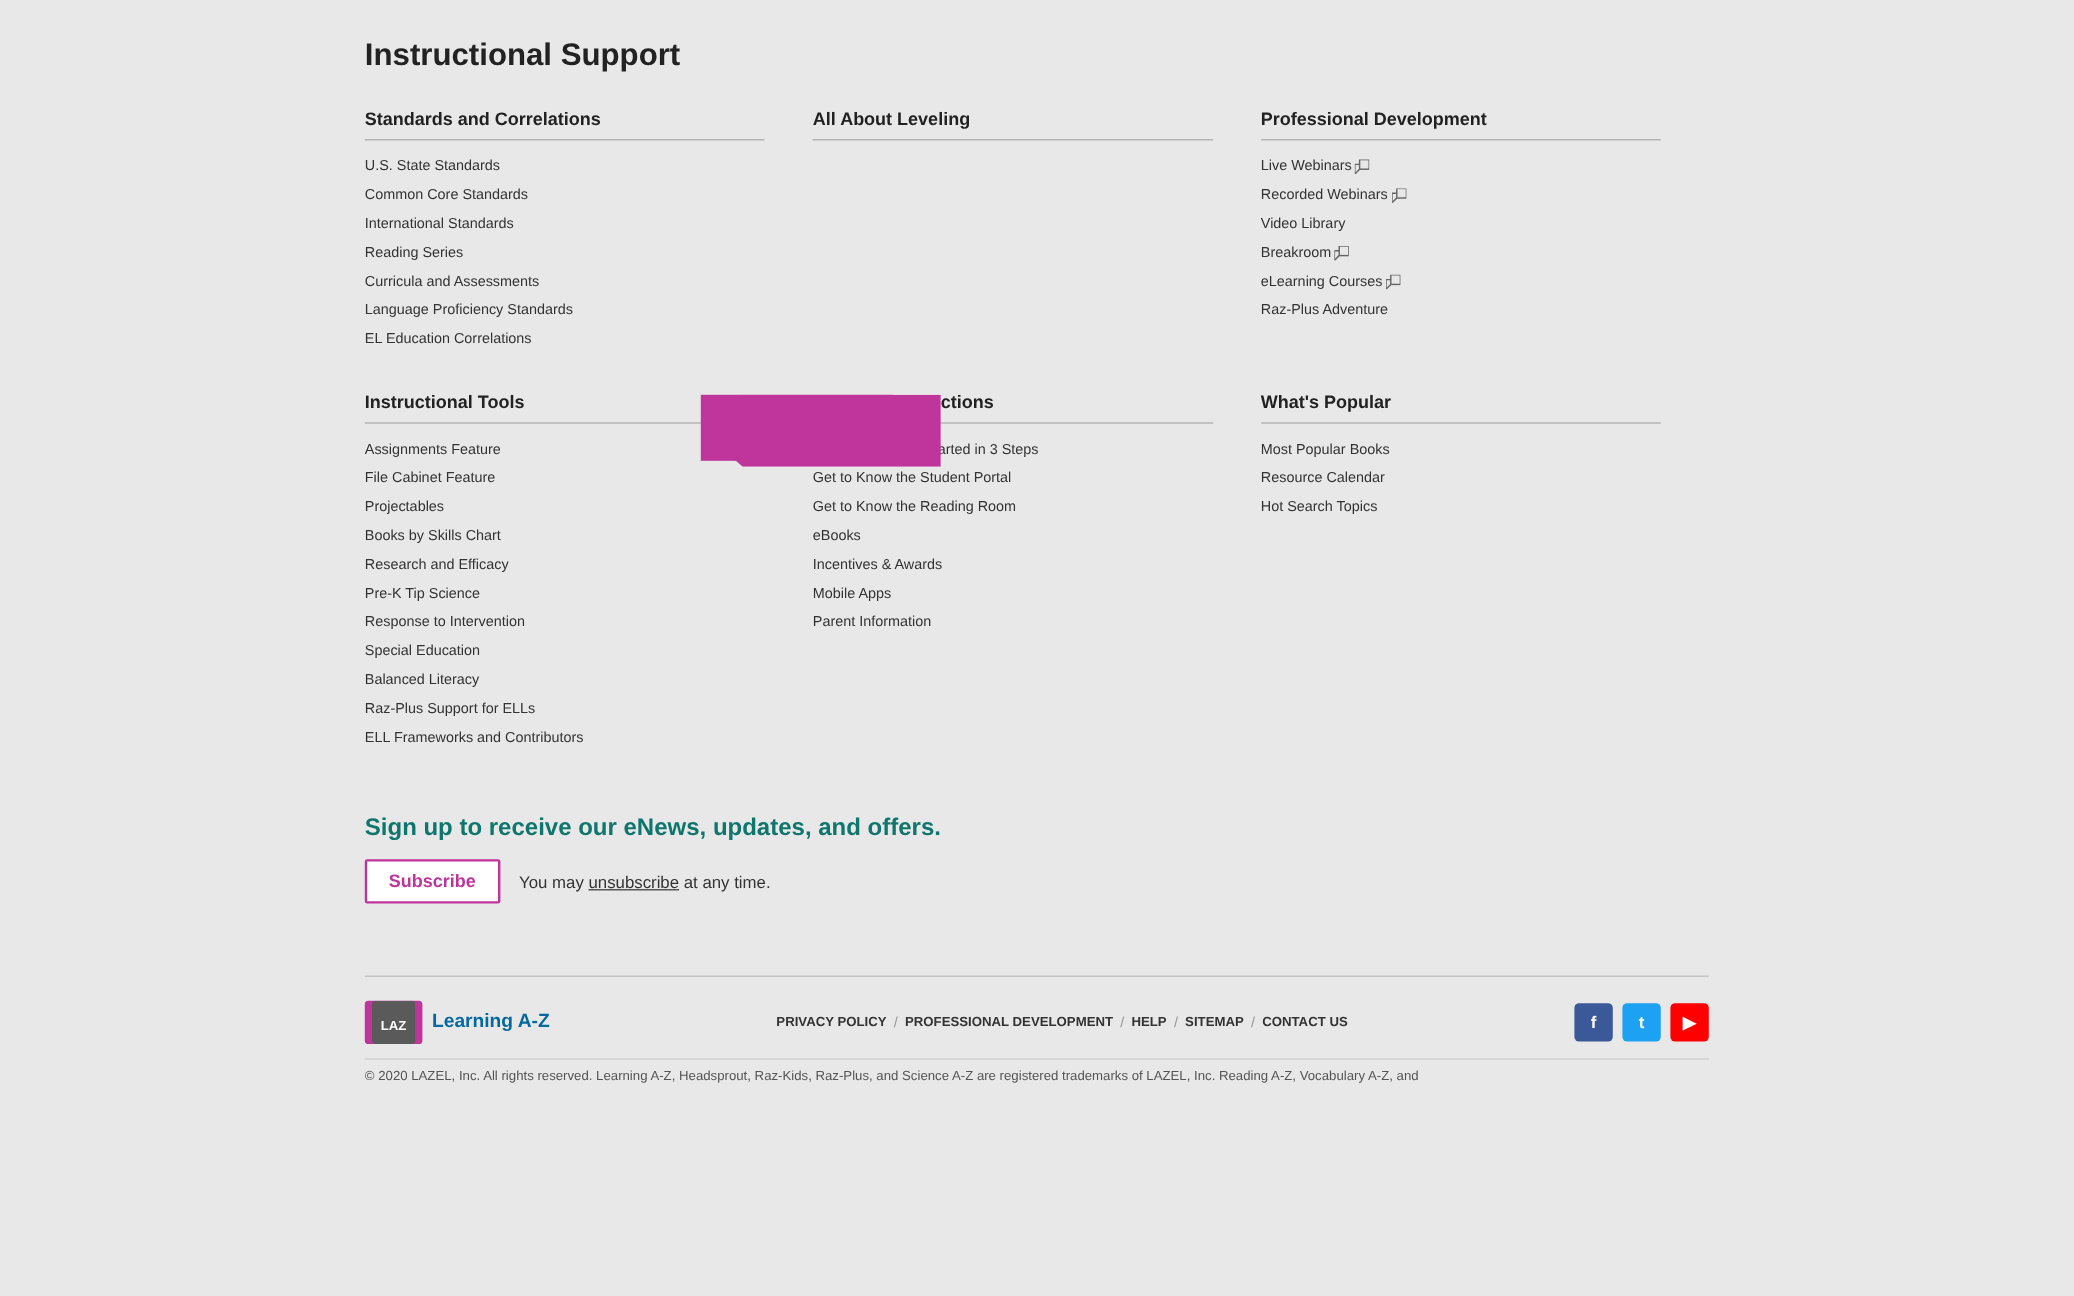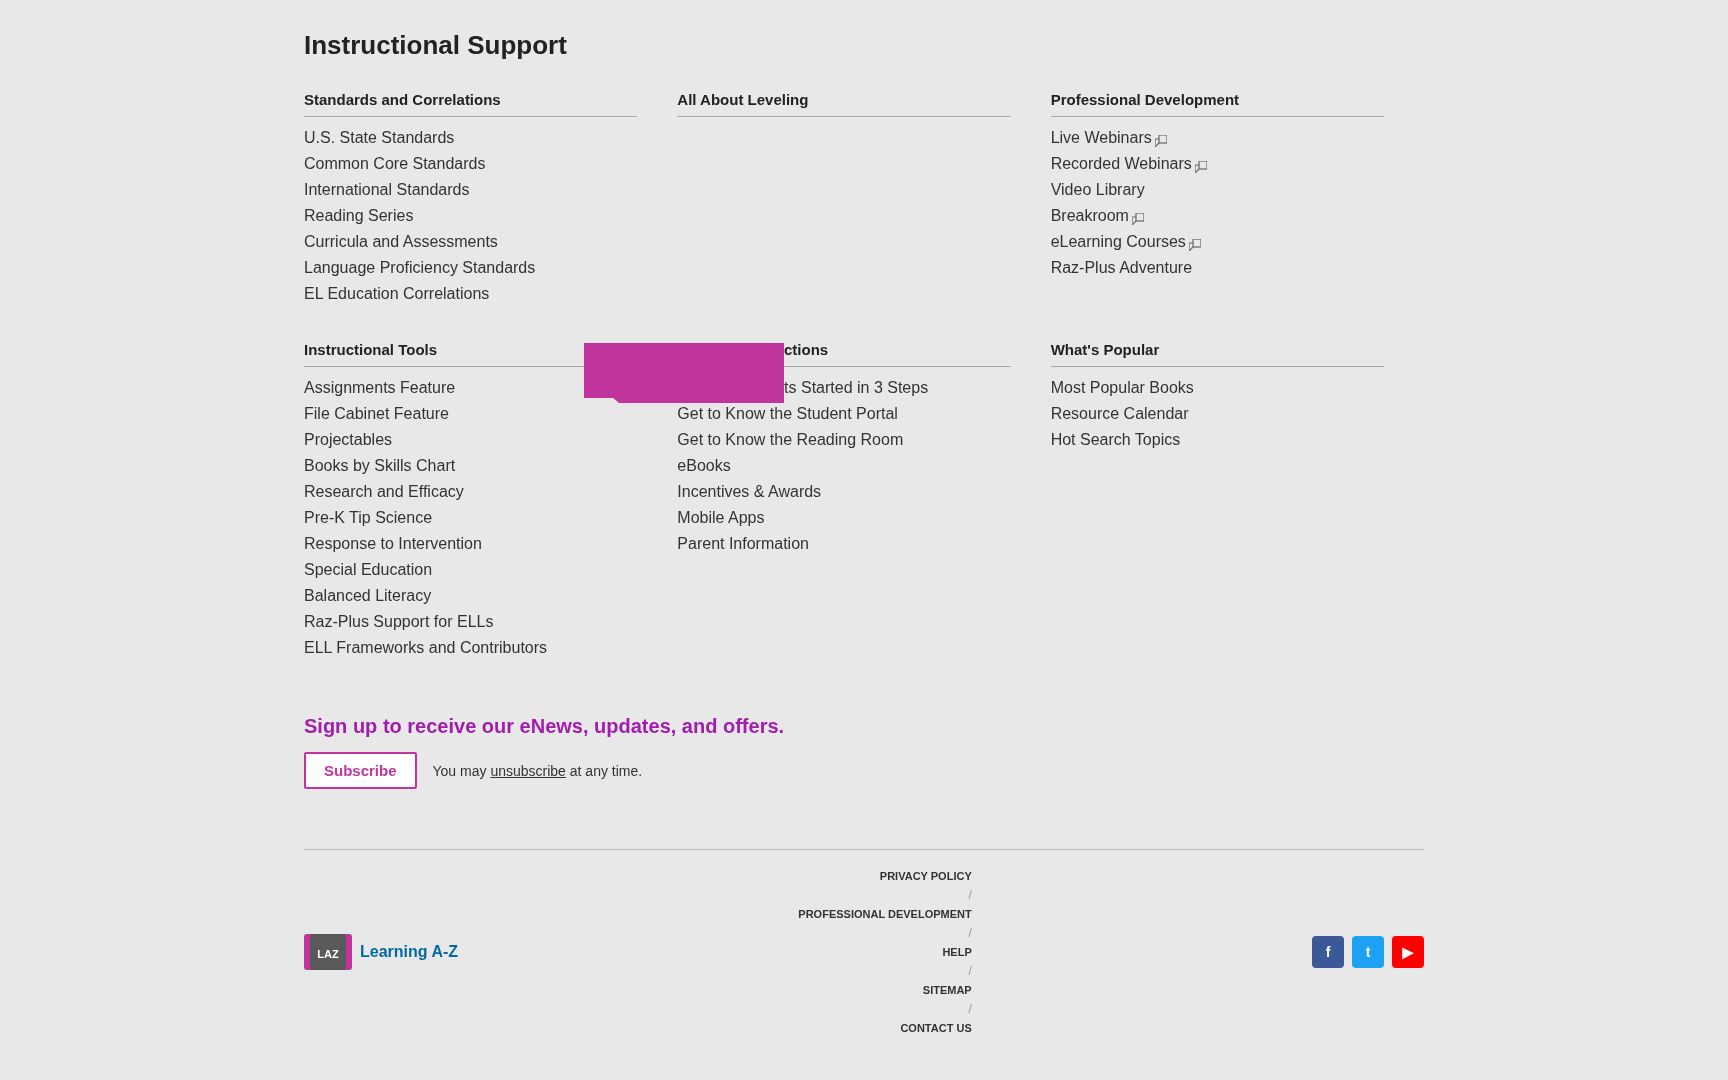--- a/index.html
+++ b/index.html
@@ -50,41 +50,41 @@
       padding: 0;
     }
 
     .column ul li {
       margin-bottom: 8px;
     }
 
     .column ul li a {
       color: #333;
       text-decoration: none;
-      font-size: 16px;
+      font-size: 12px;
     }
 
     .external-icon {
       display: inline-block;
       width: 12px;
       height: 12px;
       margin-left: 3px;
       vertical-align: middle;
     }
 
     
     .newsletter-section {
       margin-top: 40px;
       padding-top: 10px;
     }
 
     .newsletter-title {
       font-size: 20px;
       font-weight: bold;
-      color: #a21caf;
+      color: #0f766e;
       margin-bottom: 14px;
     }
 
     .newsletter-row {
       display: flex;
       align-items: center;
       gap: 16px;
     }
 
     .subscribe-btn {
@@ -143,23 +143,22 @@
 
     .footer-logo-text {
       font-size: 16px;
       color: #0369a1;
       font-weight: bold;
     }
 
     .footer-nav {
       display: flex;
       gap: 6px;
-      align-items: flex-end;
+      align-items: center;
       font-size: 12px;
-      flex-direction: column;
     }
 
     .footer-nav a {
       color: #333;
       text-decoration: none;
       font-weight: bold;
       font-size: 11px;
     }
 
     .footer-nav-sep {
@@ -336,15 +335,16 @@
           <span class="footer-nav-sep"> / </span>
           <a href="#">CONTACT US</a>
         </nav>
 
       <div class="social-icons">
         <div class="social-icon social-fb">f</div>
         <div class="social-icon social-tw">t</div>
         <div class="social-icon social-yt">▶</div>
       </div>
     </div>
+    <div class="footer-copyright">© 2020 LAZEL, Inc. All rights reserved. Learning A-Z, Headsprout, Raz-Kids, Raz-Plus, and Science A-Z are registered trademarks of LAZEL, Inc. Reading A-Z, Vocabulary A-Z, and</div>
   </div>
 
 </div>
 
 </body></html>

